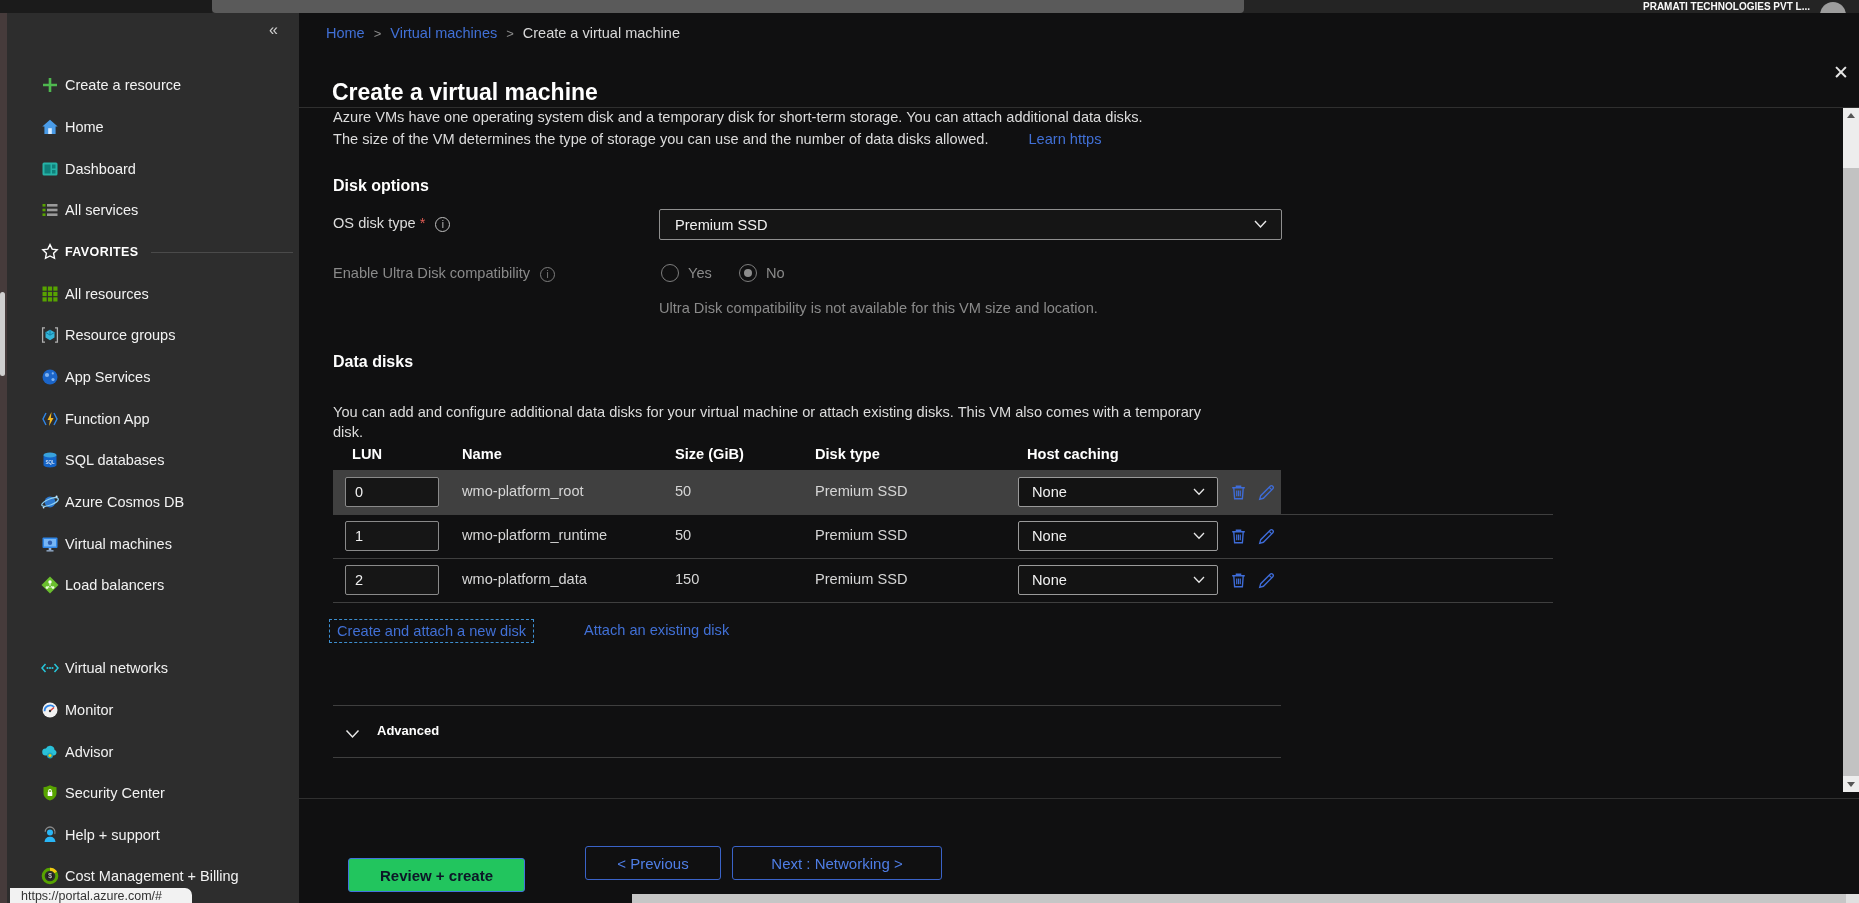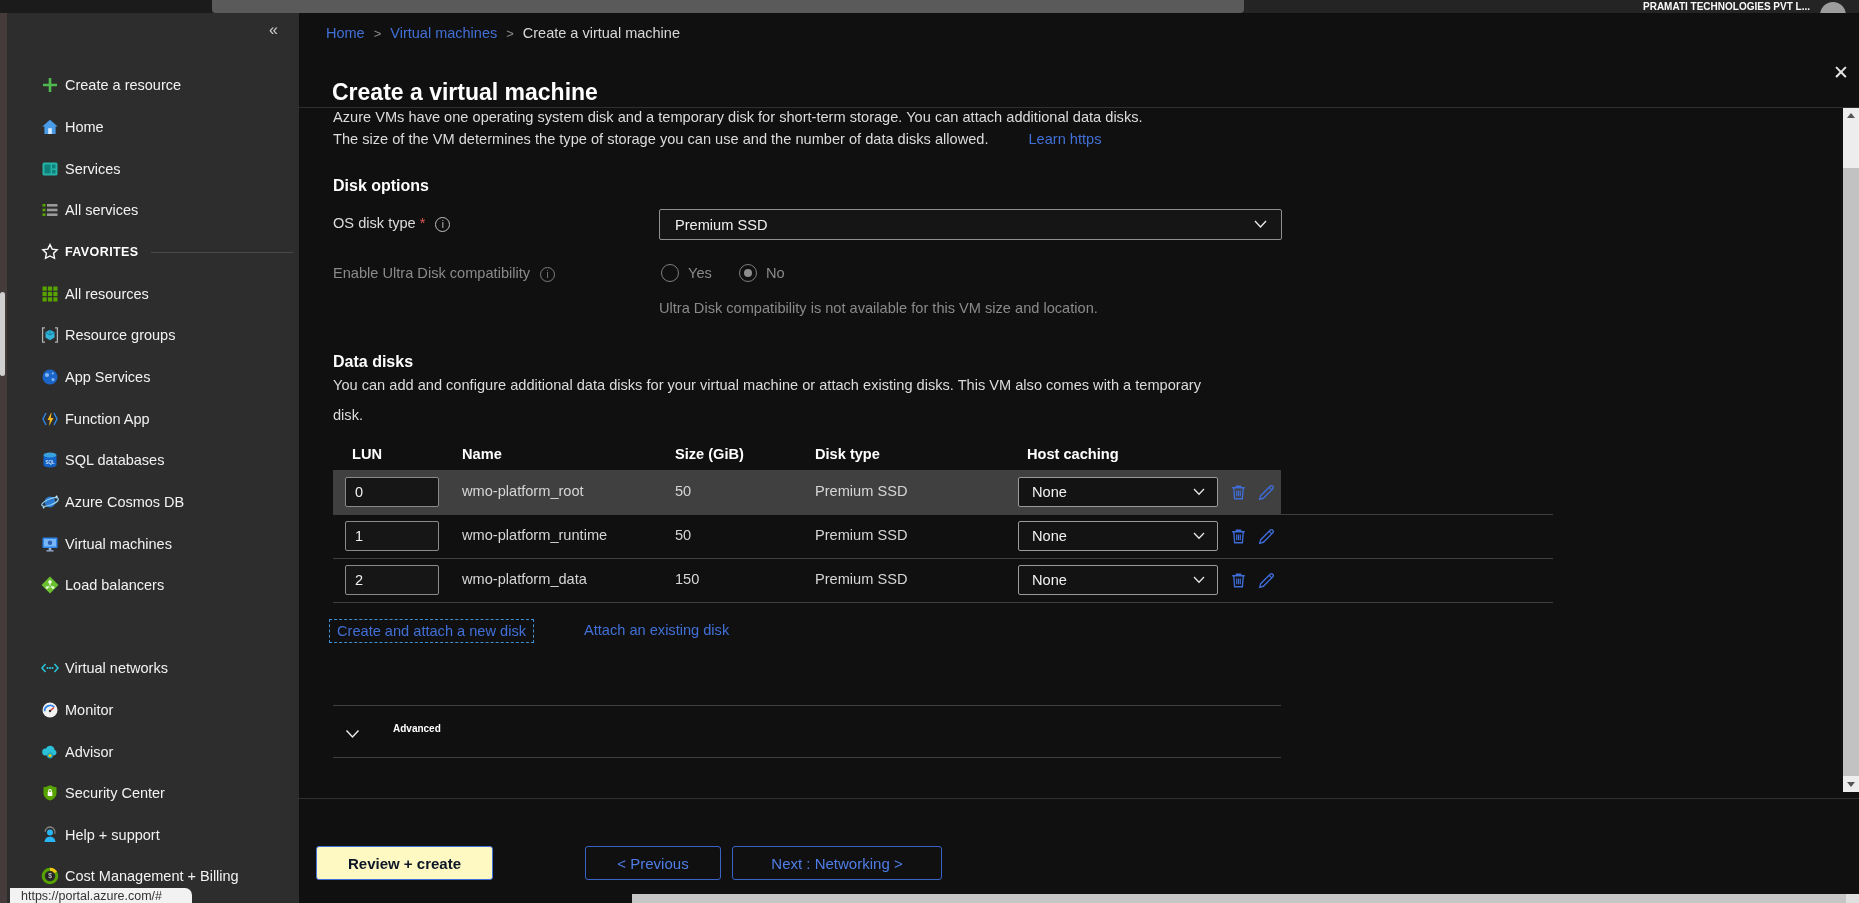--- a/index.html
+++ b/index.html
@@ -68,26 +68,26 @@
   .select svg{margin-right:12px;}
   .icon-btn{position:absolute;top:10px;width:24px;height:24px;background:none;border:none;padding:0;cursor:pointer;color:#3e6cd8;}
   .icon-btn svg{width:21px;height:21px;display:block;}
   .hairline{position:absolute;left:333px;width:1220px;height:1px;background:#3f3f3f;}
 
   .link-create{position:absolute;left:329px;top:619px;padding:3px 7px;border:1px dashed #3e8fd0;color:#4170d6;
     font-size:14.6px;cursor:pointer;background:none;font-family:inherit;}
   .link-attach{position:absolute;left:584px;top:622px;}
 
   .adv-divider{position:absolute;left:333px;width:948px;height:1px;background:#3f3f3f;}
-  .adv-label{position:absolute;left:377px;top:723px;color:#ffffff;font-size:10px;font-weight:600;cursor:pointer;margin-left:16px;}
+  .adv-label{position:absolute;left:377px;top:723px;color:#ffffff;font-size:13px;font-weight:600;cursor:pointer;}
   .adv-chev{position:absolute;left:345px;top:729px;}
 
   .foot-divider{position:absolute;left:299px;top:798px;width:1560px;height:1px;background:#303030;}
   .btn{position:absolute;top:846px;height:34px;border-radius:3px;font-size:15px;font-family:inherit;cursor:pointer;}
-  .btn-primary{left:316px;width:177px;background:#fef9c3;border:1px solid #4272dc;color:#0d1627;font-weight:600;}
+  .btn-primary{left:348px;width:177px;background:#22c55e;border:1px solid #4272dc;color:#0d1627;font-weight:600;margin-top:12px;}
   .btn-outline{background:transparent;border:1px solid #3a63c8;color:#4f7ee6;}
   .btn-prev{left:585px;width:136px;}
   .btn-next{left:732px;width:210px;}
 
   
   .vscroll{position:absolute;left:1843px;top:108px;width:16px;height:684px;background:#ededed;z-index:20;}
   .varrow{position:absolute;left:0;width:16px;height:15px;display:flex;align-items:center;justify-content:center;cursor:pointer;}
   .varrow span{display:block;width:0;height:0;border-left:4px solid transparent;border-right:4px solid transparent;}
   .varrow.up{top:0;} .varrow.up span{border-bottom:5px solid #555;}
   .varrow.down{bottom:0;} .varrow.down span{border-top:5px solid #555;}
@@ -126,21 +126,21 @@
     </div>
     <div class="nav-item" style="top:142px">
       <span class="nav-ic">
           <svg viewBox="0 0 20 20">
             <rect x="2.5" y="3.5" width="15" height="13" rx="1.5" fill="#26b3a7"></rect>
             <rect x="4.5" y="5.5" width="6" height="9" fill="#0f807a"></rect>
             <rect x="12" y="5.5" width="3.5" height="4" fill="#0f807a"></rect>
             <rect x="12" y="11" width="3.5" height="3.5" fill="#0f807a"></rect>
           </svg>
         </span>
-      <span class="nav-label">Services</span>
+      <span class="nav-label">Dashboard</span>
     </div>
     <div class="nav-item" style="top:183px">
       <span class="nav-ic">
           <svg viewBox="0 0 20 20">
             <g fill="#57a300">
               <rect x="2.5" y="4" width="3" height="2.6"></rect>
               <rect x="2.5" y="8.7" width="3" height="2.6"></rect>
               <rect x="2.5" y="13.4" width="3" height="2.6"></rect>
             </g>
             <g fill="#9a9a9a">
@@ -352,21 +352,21 @@
   <div class="body-text muted" style="left:333px;top:265px">
     <span>Enable Ultra Disk compatibility</span><span class="info dis">i</span>
   </div>
   <span class="radio" style="left:661px;top:264px"></span>
   <span class="radio-label" style="left:688px;top:265px">Yes</span>
   <span class="radio sel" style="left:739px;top:264px"></span>
   <span class="radio-label" style="left:766px;top:265px">No</span>
   <div class="body-text muted" style="left:659px;top:300px">Ultra Disk compatibility is not available for this VM size and location.</div>
 
   <div class="section-h" style="left:333px;top:353px">Data disks</div>
-  <div class="body-text" style="left:333px;top:370px;white-space:normal;width:900px;line-height:30px">You can add and configure additional data disks for your virtual machine or attach existing disks. This VM also comes with a temporary disk.</div>
+  <div class="body-text" style="left:333px;top:402px;white-space:normal;width:900px;line-height:20px">You can add and configure additional data disks for your virtual machine or attach existing disks. This VM also comes with a temporary disk.</div>
 
   <div class="th" style="left:352px;top:446px">LUN</div>
   <div class="th" style="left:462px;top:446px">Name</div>
   <div class="th" style="left:675px;top:446px">Size (GiB)</div>
   <div class="th" style="left:815px;top:446px">Disk type</div>
   <div class="th" style="left:1027px;top:446px">Host caching</div>
 
   <div class="disk-row hl" style="top:470px">
     <input class="lun-input" value="0" style="">
     <div class="cell" style="left:129px">wmo-platform_root</div>

